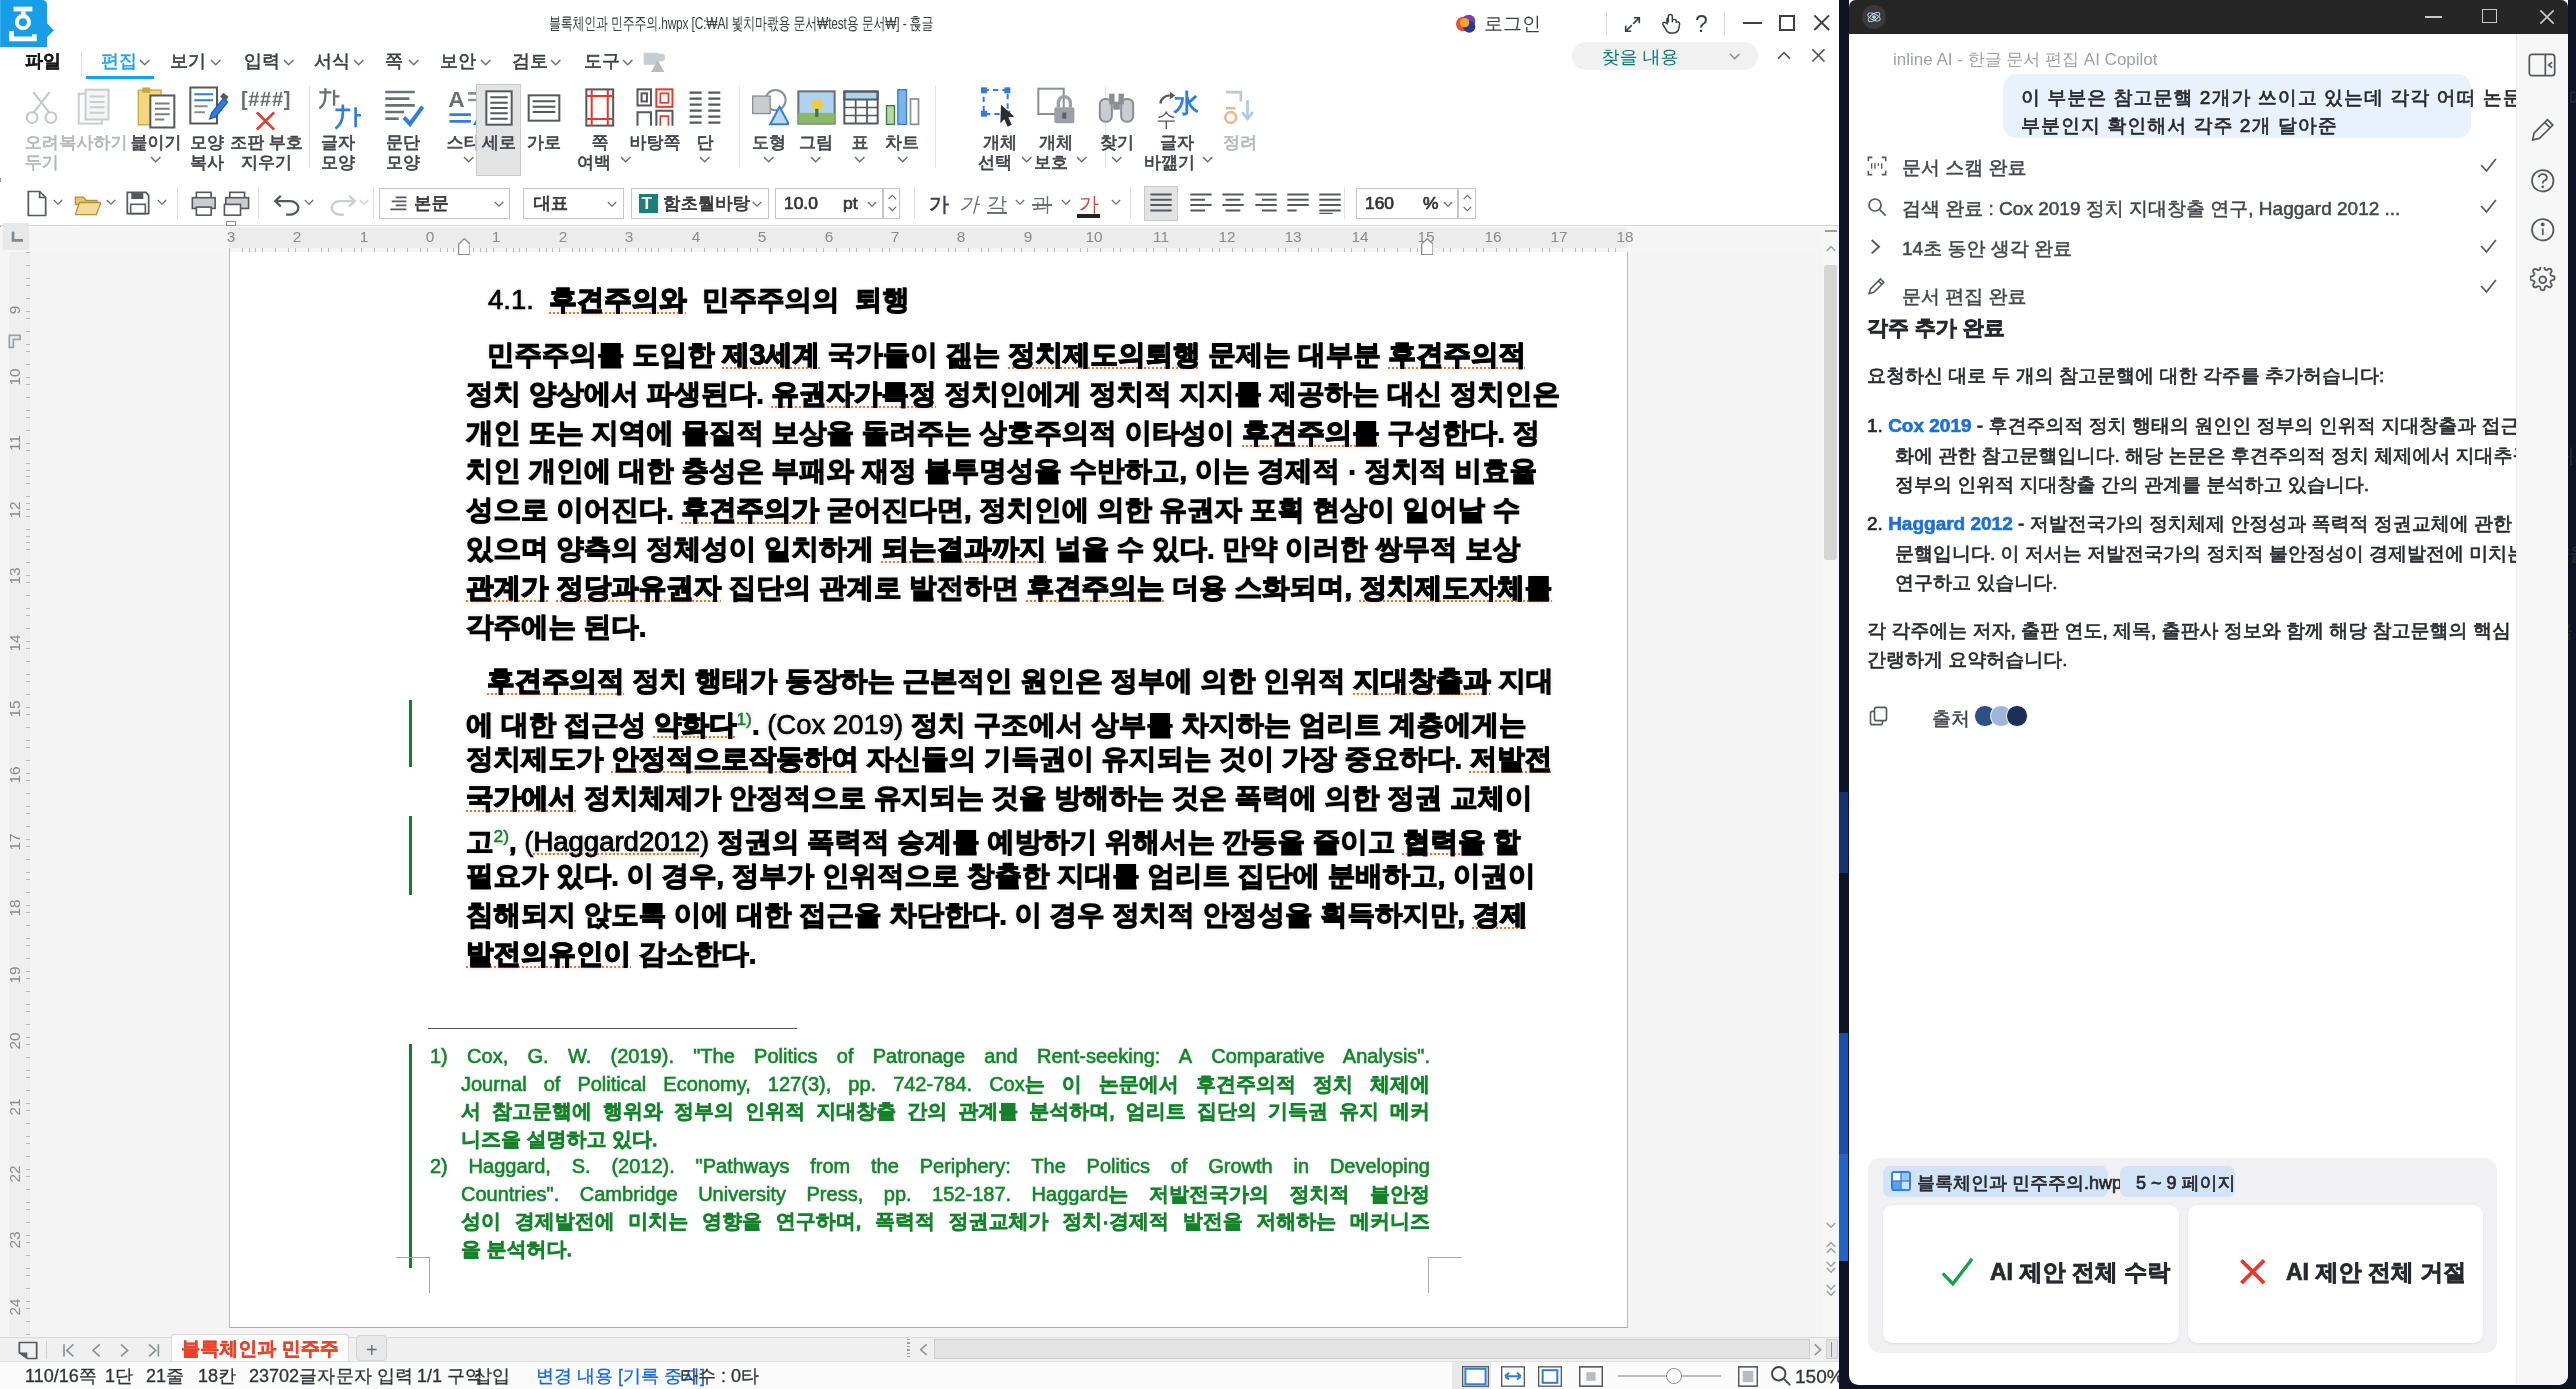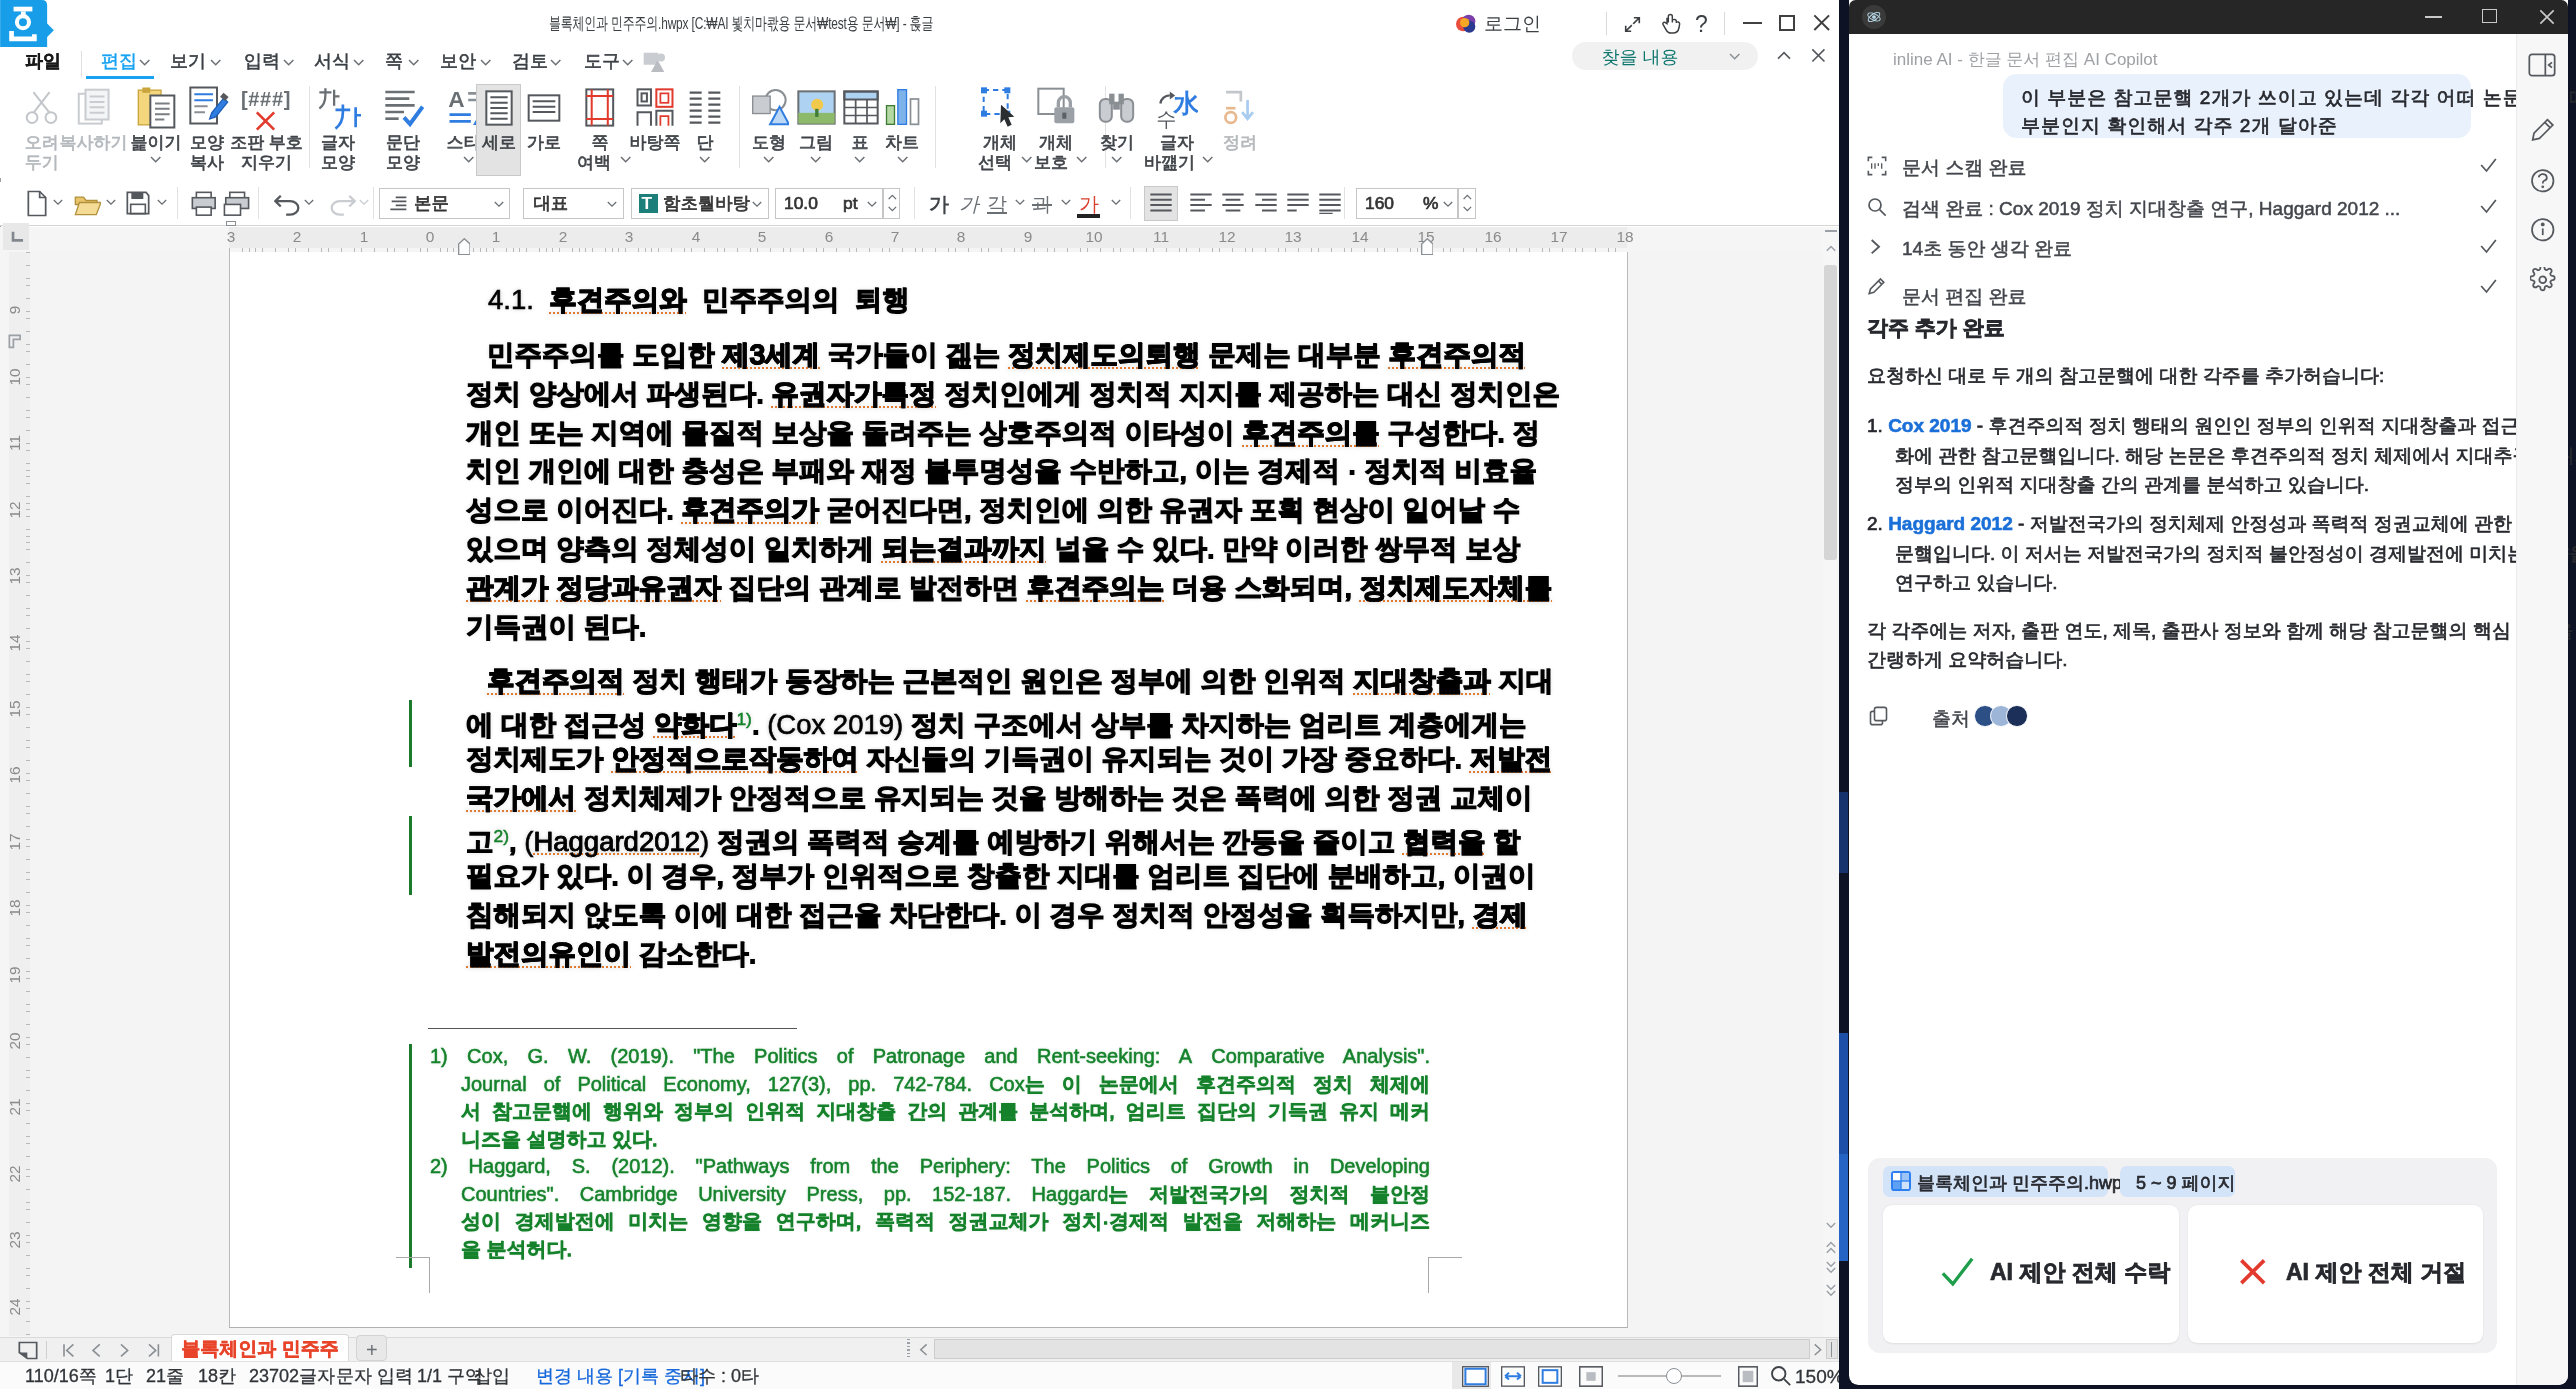--- a/index.html
+++ b/index.html
@@ -596,21 +596,21 @@
 
     <div class="dl nj" style="left:488px;top:280px;"><span class="lat">4.1.</span>&nbsp; <span class="sp">후견주의와</span>&nbsp; 민주주의의&nbsp; 퇴행</div>
 
     <div class="dl" style="top:335px;left:487px;width:941px;">민주주의를 도입한 <span class="sp">제3세계</span> 국가들이 겚는 <span class="sp">정치제도의퇴행</span> 문제는 대부분 <span class="sp">후견주의적</span></div>
     <div class="dl" style="top:374px;">정치 양상에서 파생된다. <span class="sp">유권자가특정</span> 정치인에게 정치적 지지를 제공하는 대신 정치인은</div>
     <div class="dl" style="top:413px;">개인 또는 지역에 물질적 보상을 돌려주는 상호주의적 이타성이 <span class="sp">후견주의를</span> 구성한다. 정</div>
     <div class="dl" style="top:451px;">치인 개인에 대한 충성은 부패와 재정 불투명성을 수반하고, 이는 경제적 · 정치적 비효율</div>
     <div class="dl" style="top:490px;">성으로 이어진다. <span class="sp">후견주의가</span> 굳어진다면, 정치인에 의한 유권자 포획 현상이 일어날 수</div>
     <div class="dl" style="top:529px;">있으며 양측의 정체성이 일치하게 <span class="sp">되는결과까지</span> 넡을 수 있다. 만약 이러한 쌍무적 보상</div>
     <div class="dl" style="top:568px;"><span class="sp">관계가</span> <span class="sp">정당과유권자</span> 집단의 관계로 발전하면 <span class="sp">후견주의는</span> 더용 스화되며, <span class="sp">정치제도자체를</span></div>
-    <div class="dl nj" style="top:607px;">기득권이 된다.</div>
+    <div class="dl nj" style="top:607px;">각주에는 된다.</div>
 
     <div class="dl" style="top:661px;left:487px;width:941px;"><span class="sp">후견주의적</span> 정치 행태가 등장하는 근본적인 원인은 정부에 의한 인위적 <span class="sp">지대창출과</span> 지대</div>
     <div class="dl" style="top:700px;">에 대한 접근성 <span class="sp">약화다</span><span style="font-size:17.4px;color:#15822b;-webkit-text-stroke:0.5px #15822b;vertical-align:8.7px;">1)</span>. <span class="lat">(Cox 2019)</span> 정치 구조에서 상부를 차지하는 엄리트 계층에게는</div>
     <div class="dl" style="top:739px;">정치제도가 <span class="sp">안정적으로작동하여</span> 자신들의 기득권이 유지되는 것이 가장 중요하다. <span class="sp">저발전</span></div>
     <div class="dl" style="top:778px;"><span class="sp">국가에서</span> 정치체제가 안정적으로 유지되는 것을 방해하는 것은 폭력에 의한 정권 교체이</div>
     <div class="dl" style="top:817px;">고<span style="font-size:17.4px;color:#15822b;-webkit-text-stroke:0.5px #15822b;vertical-align:8.7px;">2)</span>, <span class="lat">(<span class="sp">Haggard2012</span>)</span> 정권의 폭력적 승계를 예방하기 위해서는 깐등을 줄이고 <span class="sp">협력을</span> 할</div>
     <div class="dl" style="top:856px;">필요가 있다. 이 경우, 정부가 인위적으로 창출한 지대를 엄리트 집단에 분배하고, 이권이</div>
     <div class="dl" style="top:895px;">침해되지 앉도록 이에 대한 접근을 차단한다. 이 경우 정치적 안정성을 획득하지만, <span class="sp">경제</span></div>
     <div class="dl nj" style="top:934px;"><span class="sp">발전의유인이</span> 감소한다.</div>
 

